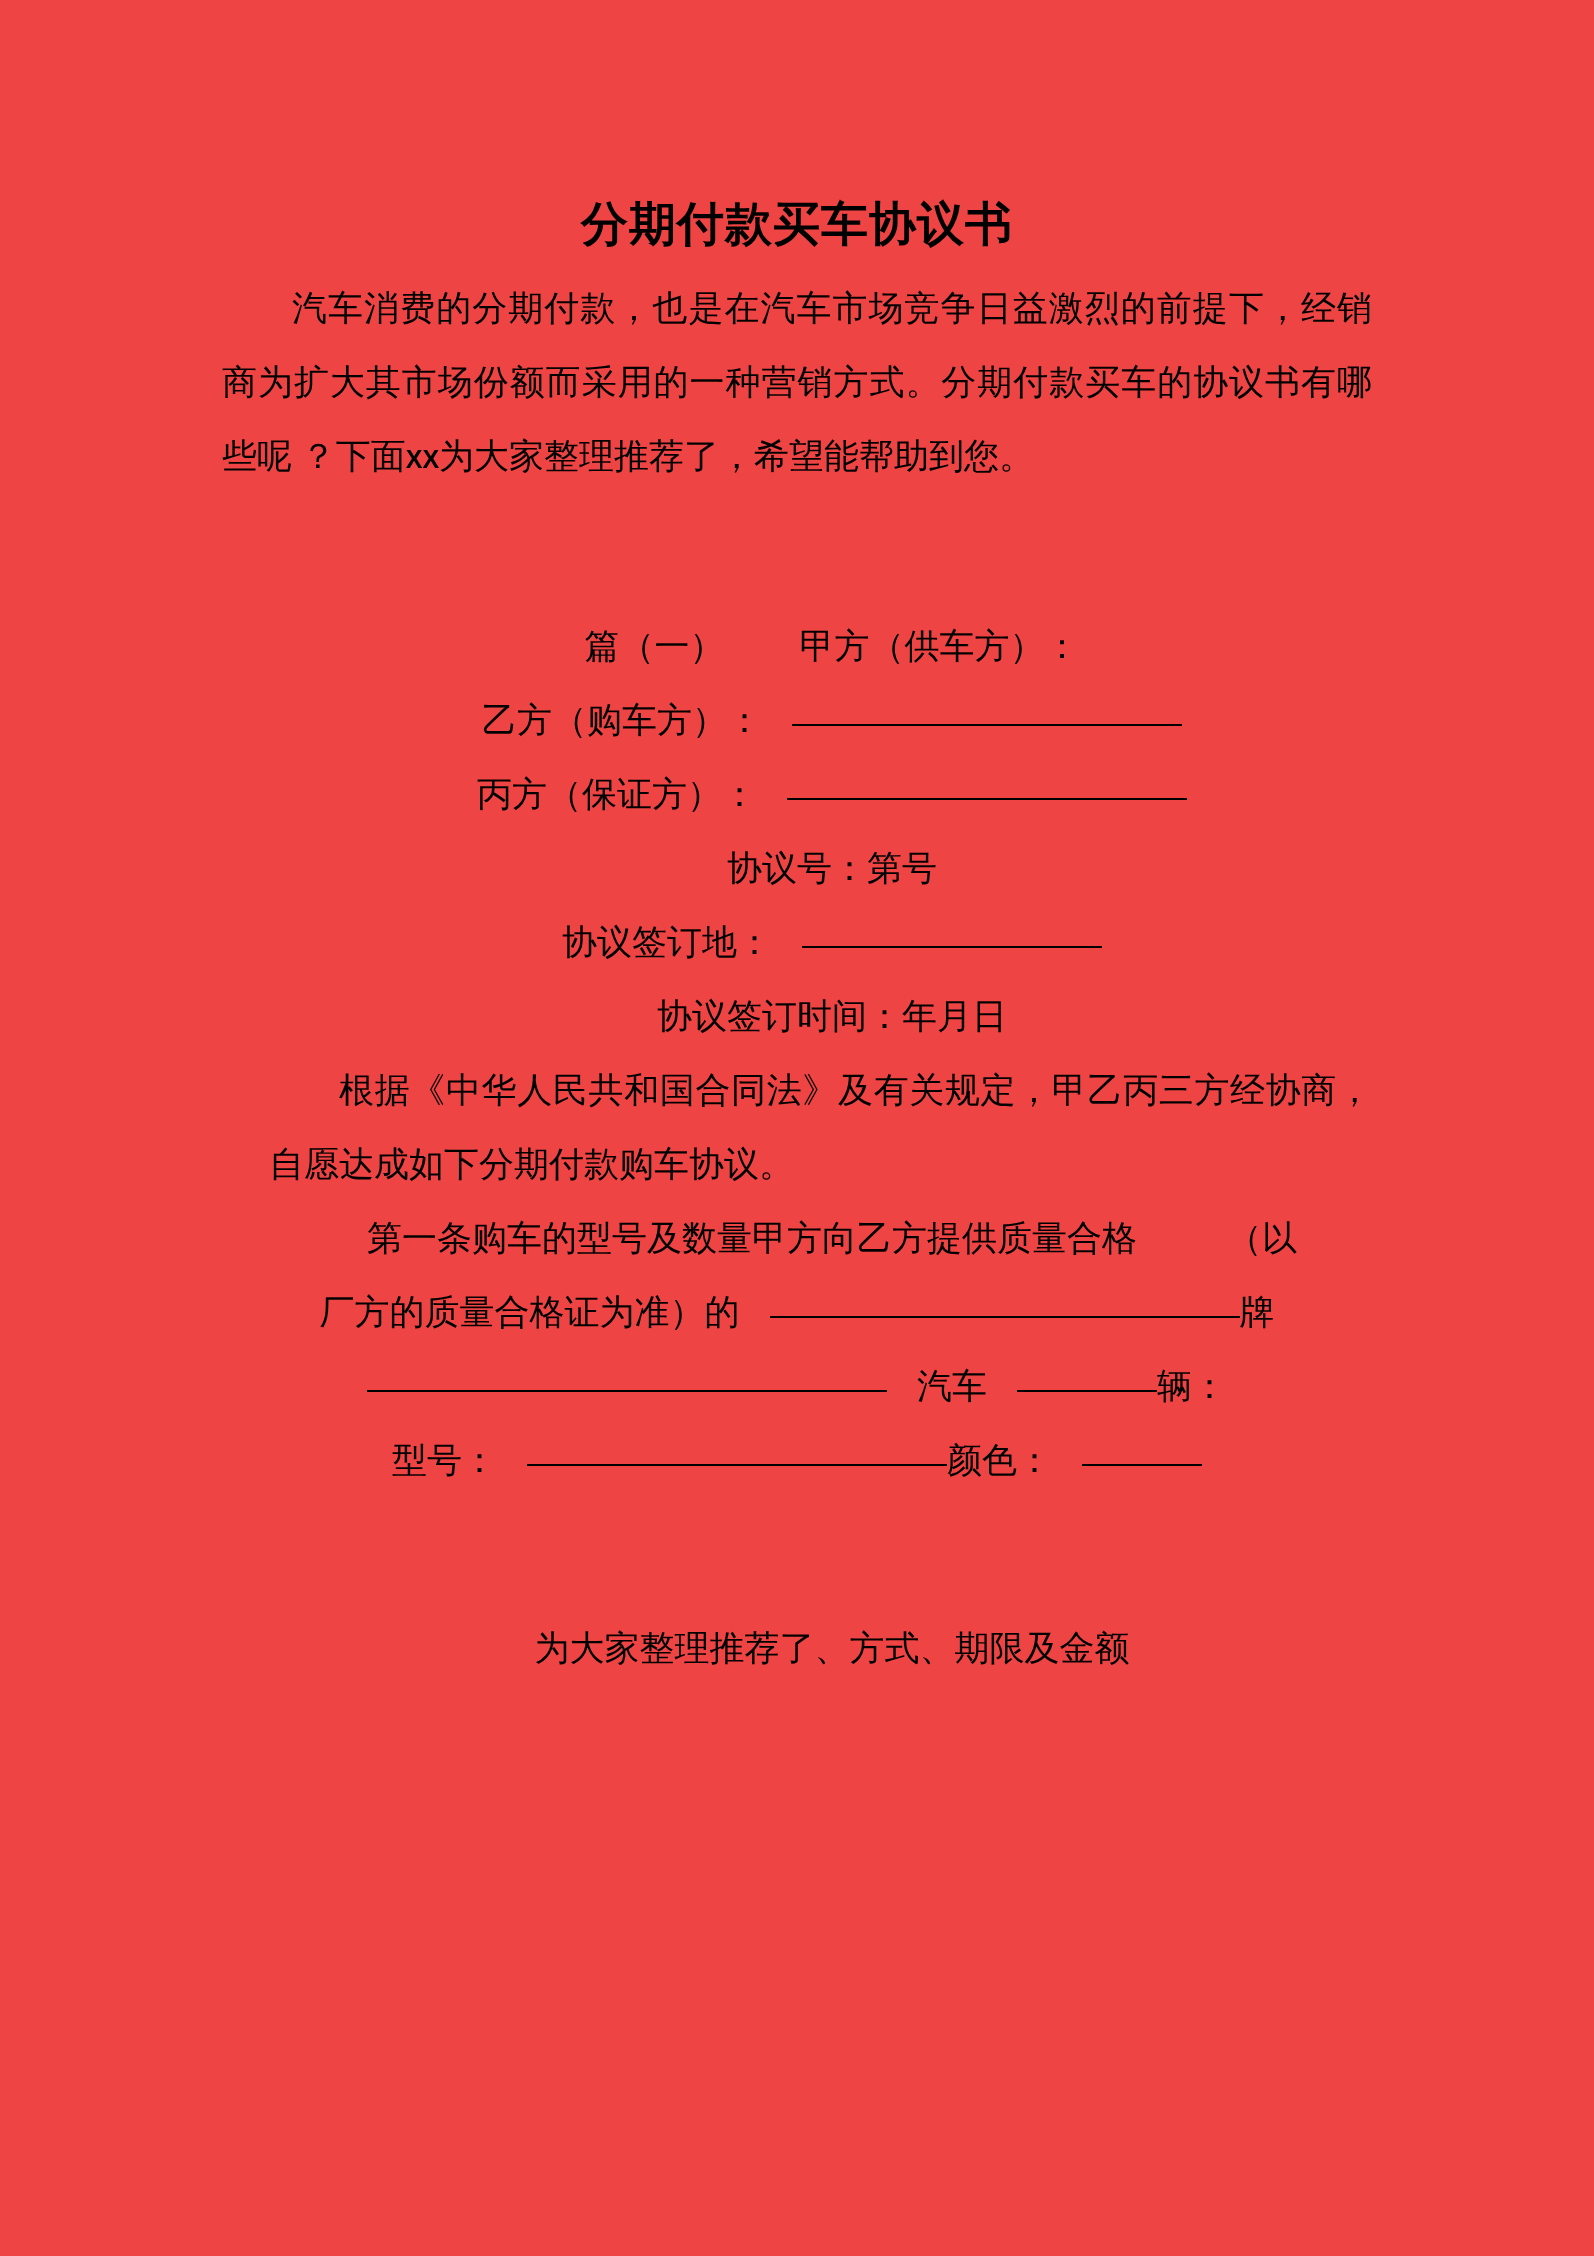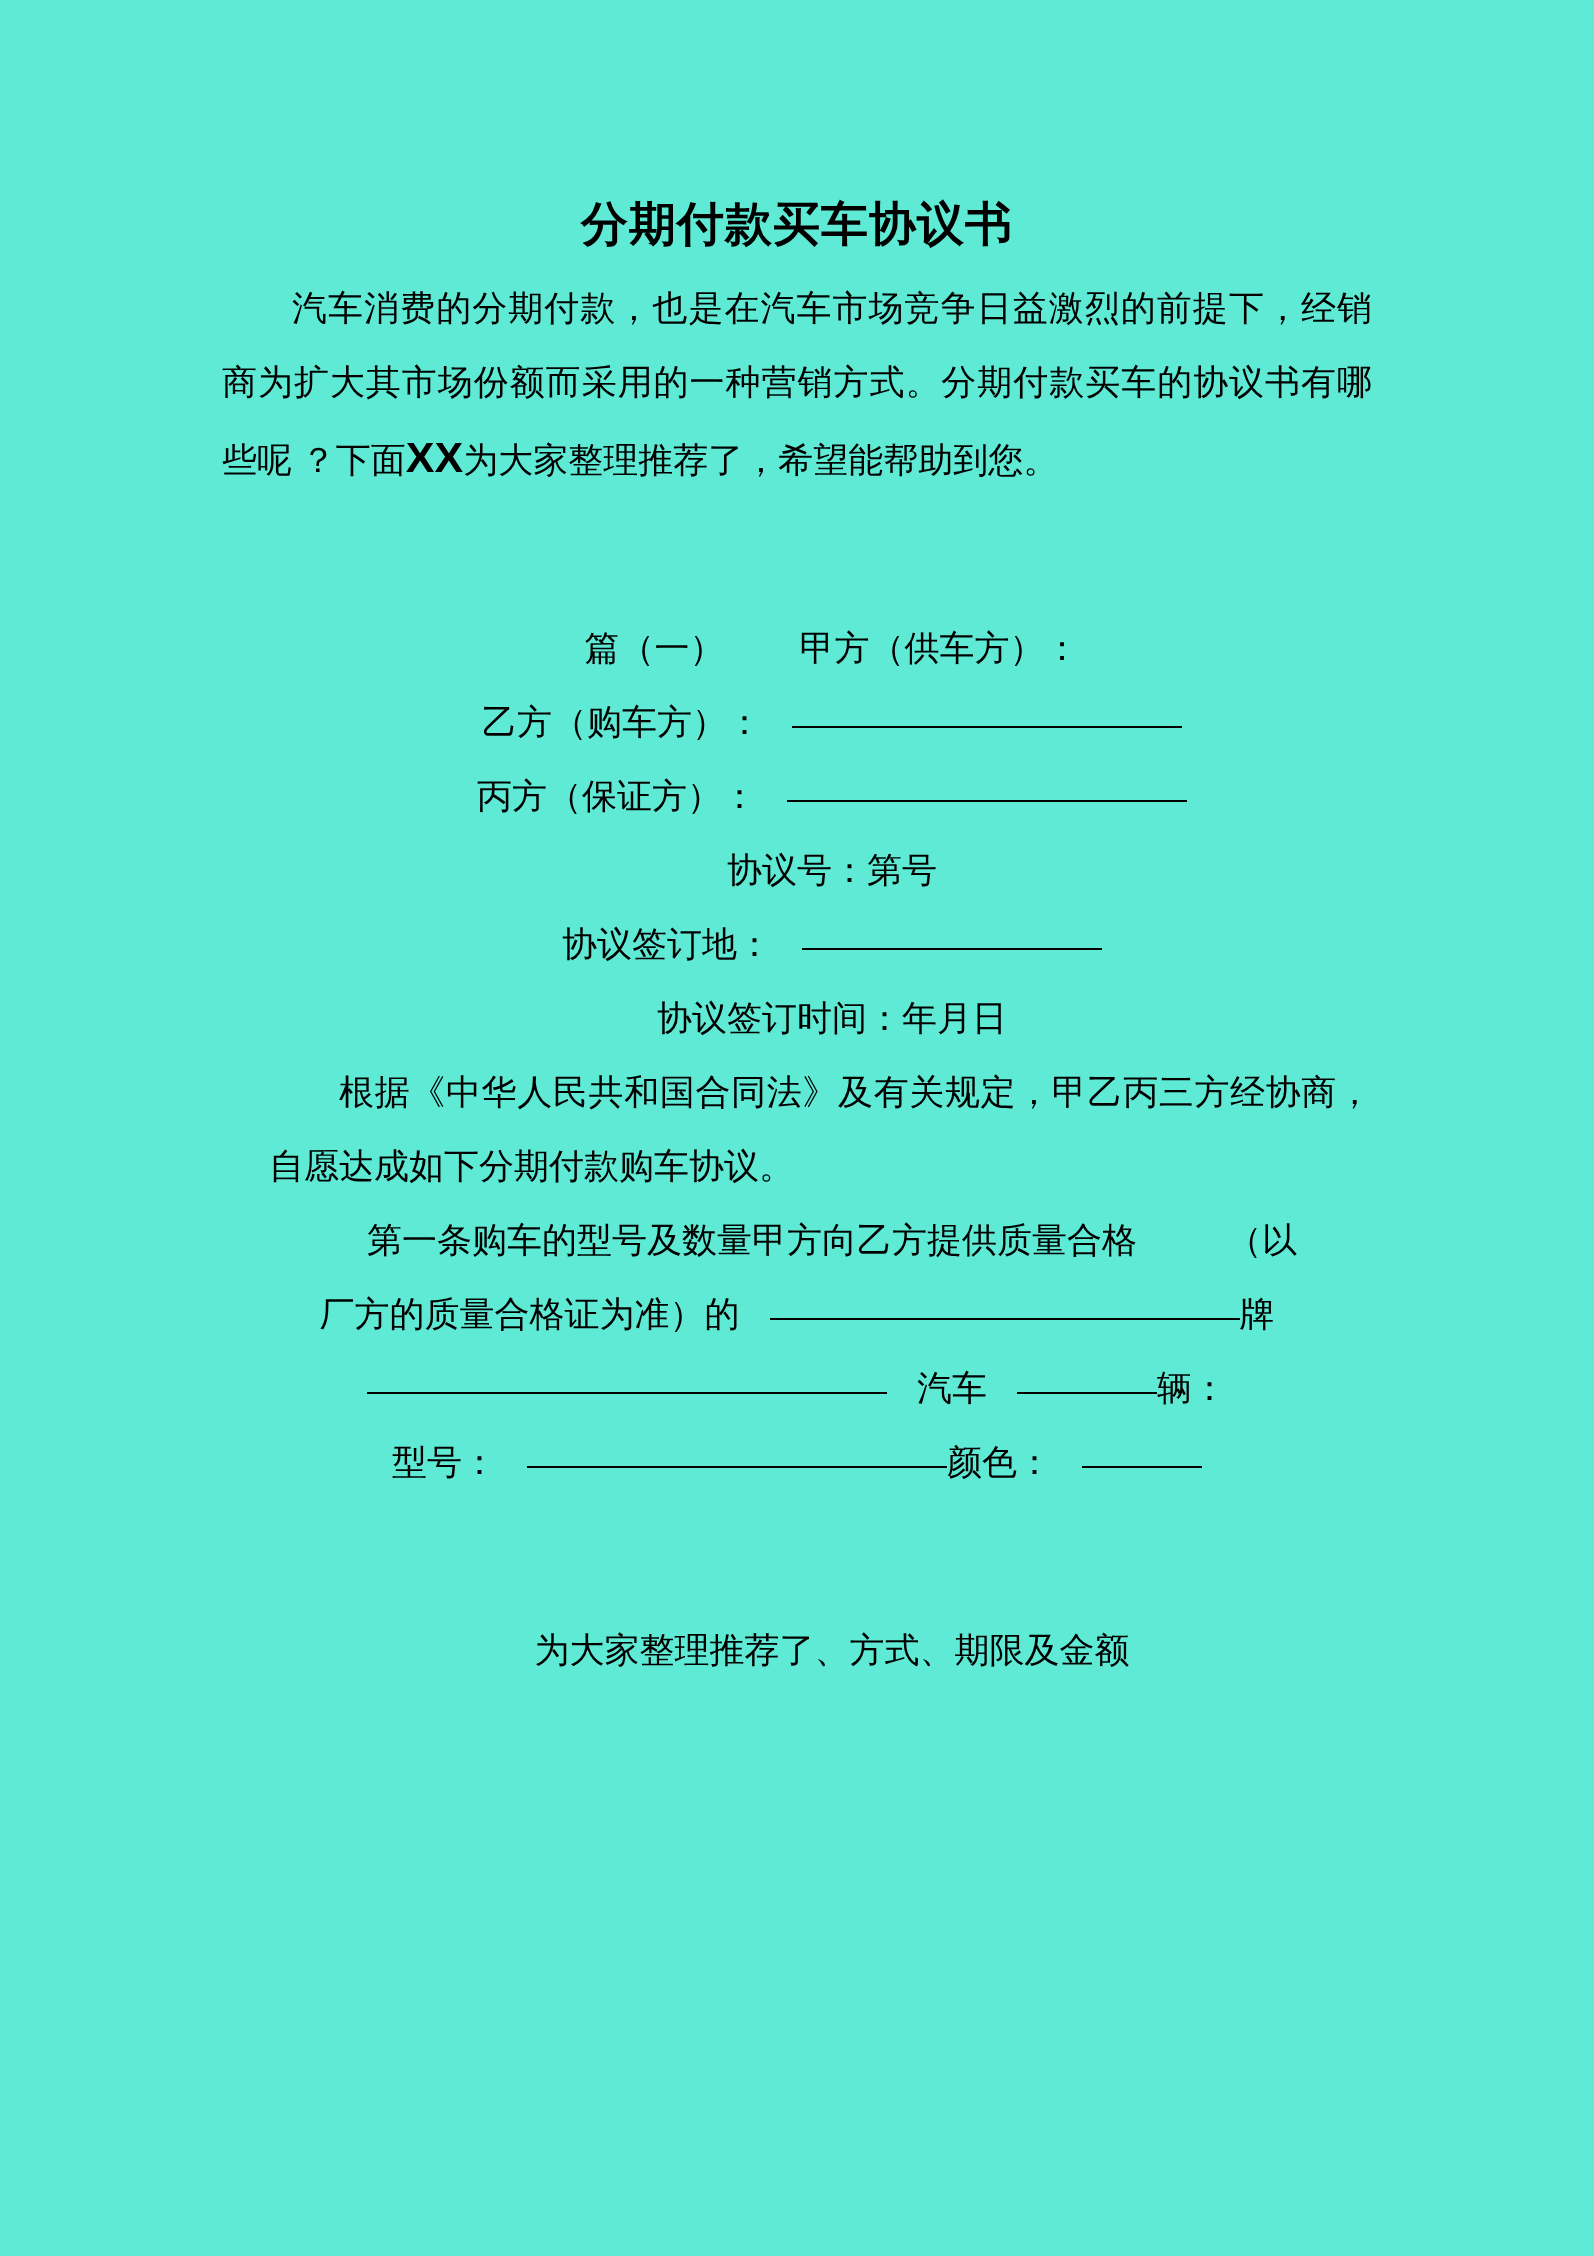--- a/index.html
+++ b/index.html
@@ -10,21 +10,21 @@
   }
   body {
     font-family: "Liberation Serif", "DejaVu Serif", serif;
     color: #000000;
   }
   .page {
     position: relative;
     width: 1594px;
     height: 2256px;
     margin: 0 auto;
-    background: #5eead4;
+    background: #ef4444;
     box-sizing: border-box;
     padding: 0;
     overflow: hidden;
   }
   .content {
     position: absolute;
     left: 222px;
     top: 0;
     width: 1150px;
   }
@@ -49,21 +49,21 @@
     text-justify: inter-ideograph;
     margin: 0;
   }
   .para.intro {
     margin-top: 20px;
     text-indent: 70px;
   }
   .para .emph {
     font-weight: bold;
     font-family: "Liberation Sans", sans-serif;
-    font-size: 43px;
+    font-size: 25px;
   }
 
   
   .blank-line { height: 74px; }
   .blank-line.half { height: 40px; }
 
   
   .field-line {
     font-size: 35px;
     line-height: 74px;

